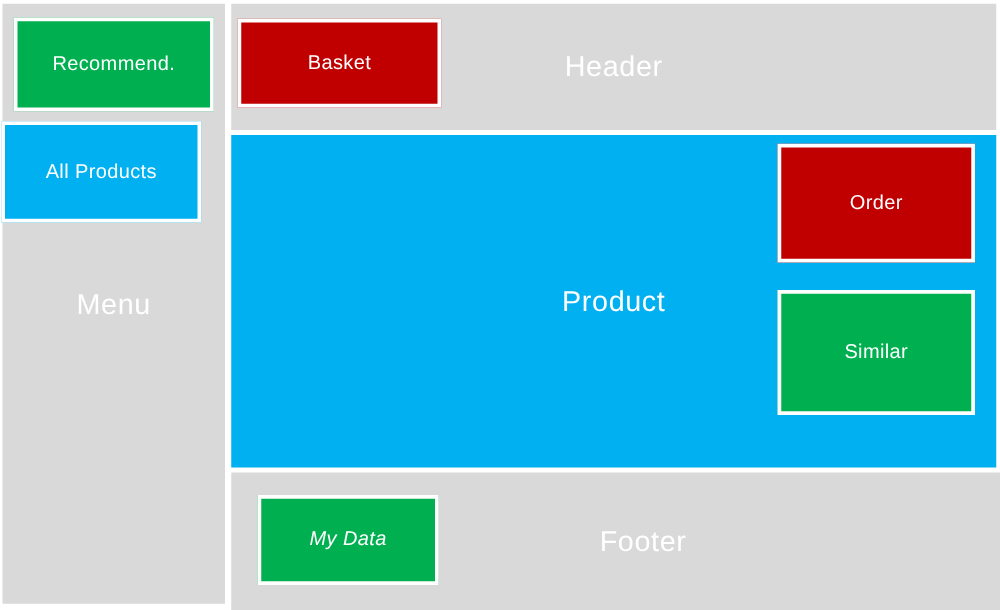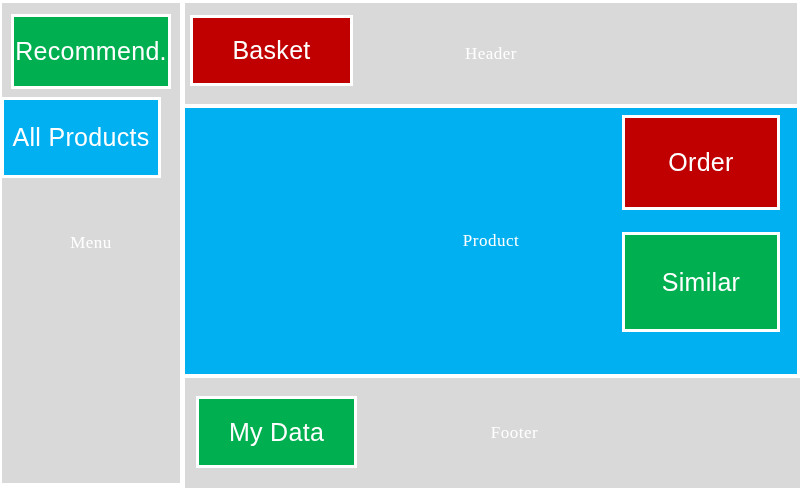--- a/index.html
+++ b/index.html
@@ -22,53 +22,52 @@
     position: absolute;
     display: flex;
     align-items: center;
     justify-content: center;
   }
   .panel-gray { background: var(--panel_gray, #d9d9d9); }
   .panel-blue { background: var(--product_blue, #00b0f0); }
 
   .panel-label {
     color: var(--label_white, #ffffff);
-    font-size: 17px;
+    font-size: 23px;
     letter-spacing: 0.5px;
     user-select: none;
-    font-family: Liberation Serif, serif;
   }
 
   #menu-panel    { left: 2px;   top: 3px;   width: 178px; height: 480px; }
   #header-panel  { left: 185px; top: 3px;   width: 612px; height: 101px; }
   #product-panel { left: 185px; top: 108px; width: 612px; height: 266px; }
   #footer-panel  { left: 185px; top: 378px; width: 615px; height: 110px; padding-left: 44px; }
 
   .btn {
     position: absolute;
     border: 3px solid #ffffff;
     display: flex;
     align-items: center;
     justify-content: center;
     color: #ffffff;
-    font-size: 25px;
+    font-size: 16px;
     cursor: pointer;
     padding: 0;
     letter-spacing: 0.3px;
   }
   .btn-green { background: var(--button_green, #00b050); }
   .btn-blue  { background: var(--button_blue, #00b0f0); }
   .btn-red   { background: var(--button_red, #c00000); }
 
   #recommend-button    { left: 11px;  top: 14px;  width: 160px; height: 75px; }
   #all-products-button { left: 1px;  top: 97px;  width: 160px; height: 81px; }
   #basket-button       { left: 190px; top: 15px;  width: 163px; height: 71px; }
   #order-button        { left: 622px; top: 115px; width: 158px; height: 95px; }
   #similar-button      { left: 622px; top: 232px; width: 158px; height: 100px; }
-  #my-data-button      { left: 196px; top: 396px; width: 161px; height: 72px; }
+  #my-data-button      { left: 206px; top: 396px; width: 145px; height: 72px; font-style: italic; }
 </style>
 </head>
 <body>
 
 <div class="canvas">
 
   <div class="panel panel-gray" id="menu-panel">
     <span class="panel-label">Menu</span>
   </div>
 

